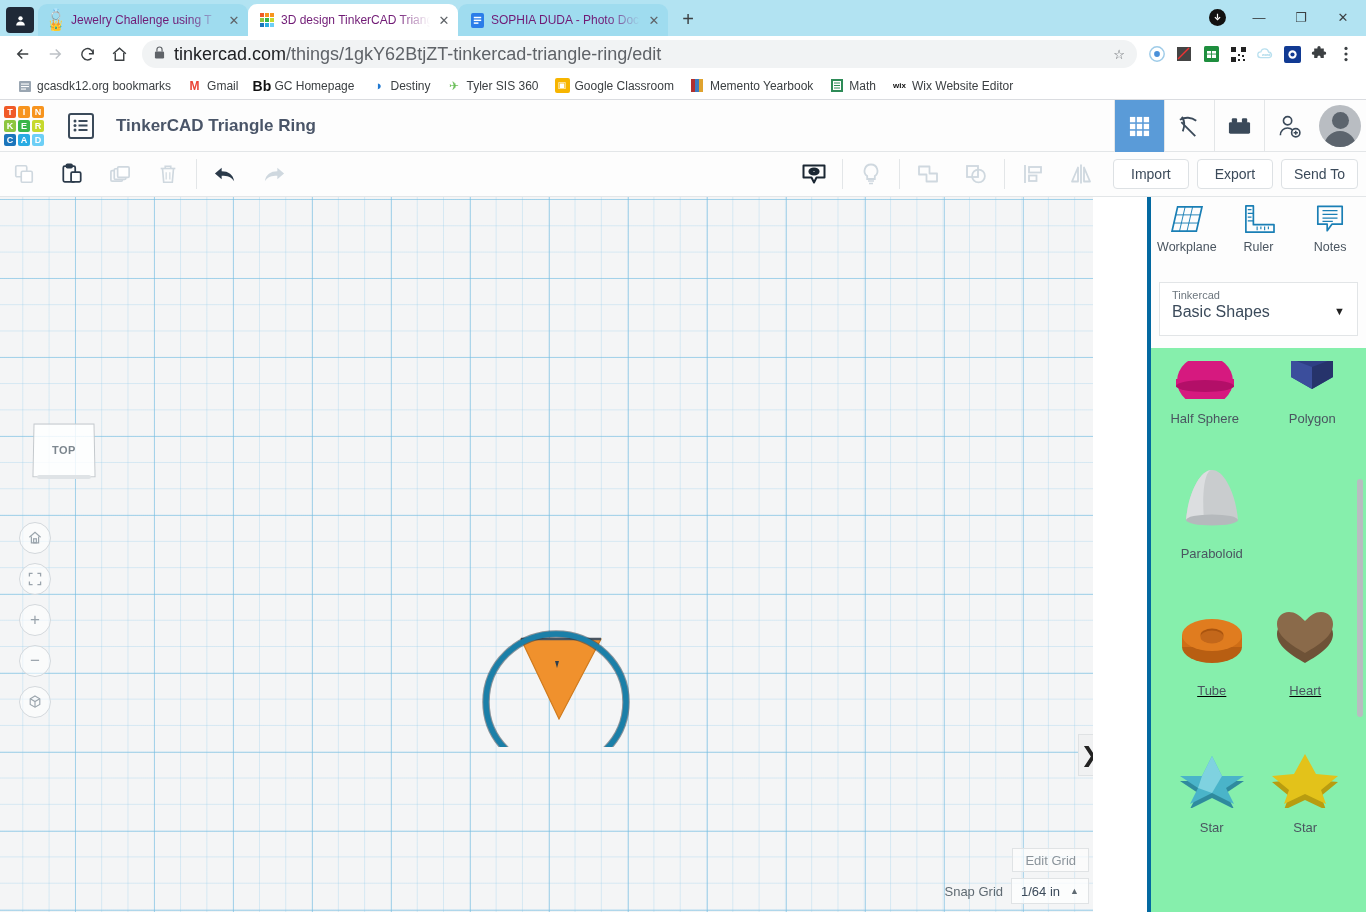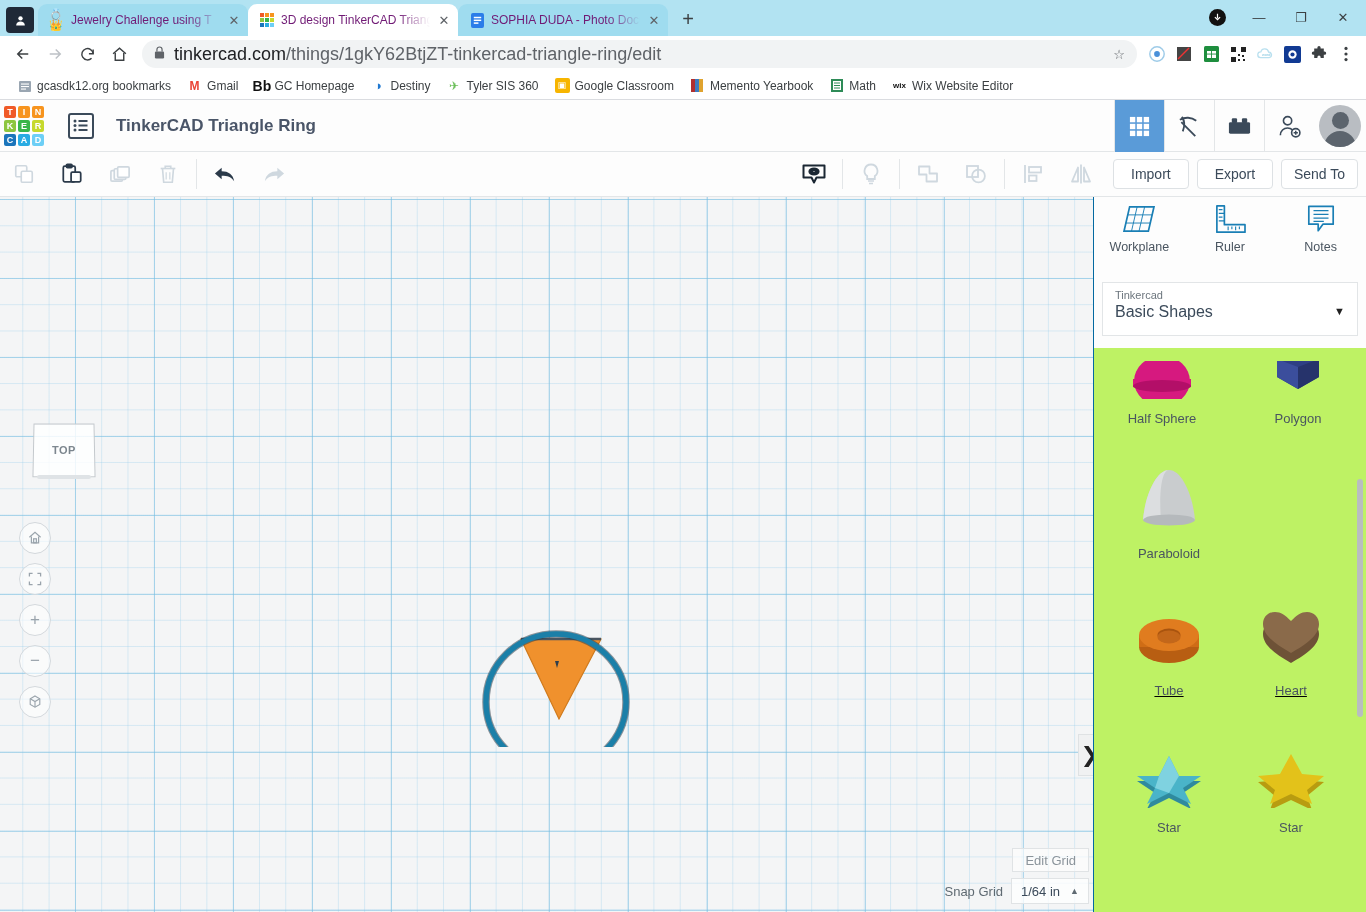--- a/index.html
+++ b/index.html
@@ -182,22 +182,22 @@
   #snap-grid-row .lbl { font-size:13px; color:#5f6a72; }
   #snap-select {
     height:26px; border:1px solid #e0e3e5; background:rgba(255,255,255,.75);
     display:flex;align-items:center; gap:10px; padding: 0 9px;
     font-size:13px; color:#3b4a5a;
   }
   #snap-select .caret { font-size:9px; color:#5f6a72; }
 
   
   #shape-panel {
-    position:absolute; right:0; top:97px; width:273px; height:715px;
-    background:#bef264; border-left:1px solid #0369a1;
+    position:absolute; right:0; top:97px; width:219px; height:715px;
+    background:#86efac; border-left:4px solid #0369a1;
   }
   #panel-tools { display:flex; height:78px; padding-top: 7px; background:#fdfdfd; }
   .ptool { flex:1; display:flex; flex-direction:column; align-items:center; gap:6px; color:#1a7fb5; }
   .ptool .ptl { font-size: 12.5px; color:#4a5560; }
   #panel-select-wrap { padding: 7px 8px 12px; background:#fdfdfd; }
   #panel-select {
     background:#fff; border:1px solid #e2e5e7; height:54px;
     padding: 6px 12px; position:relative;
   }
   #panel-select .sm { font-size: 11px; color:#6d767e; }

